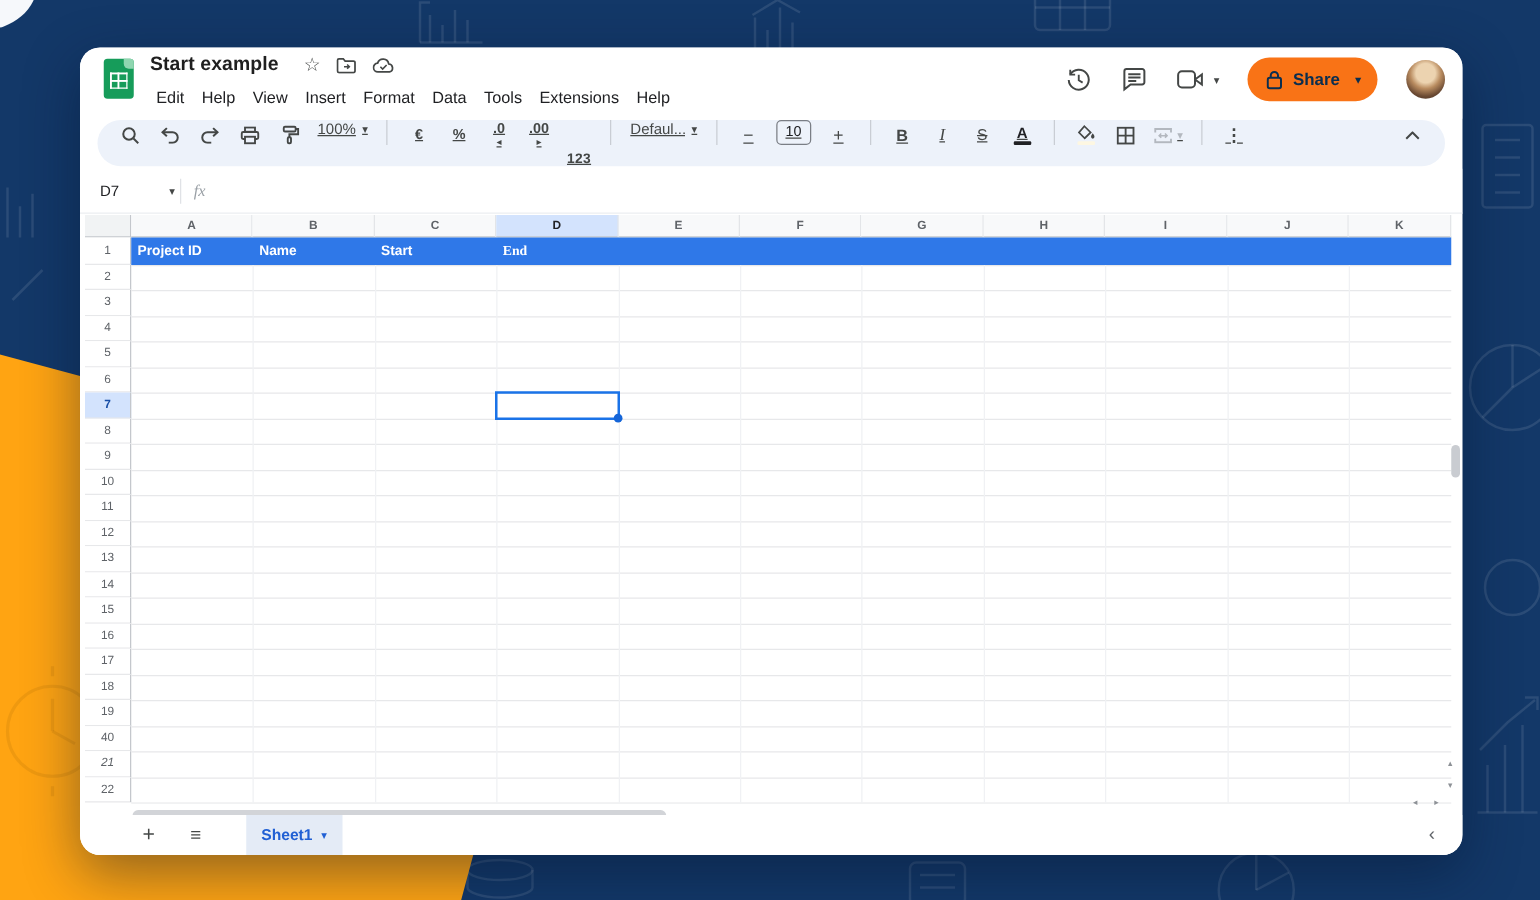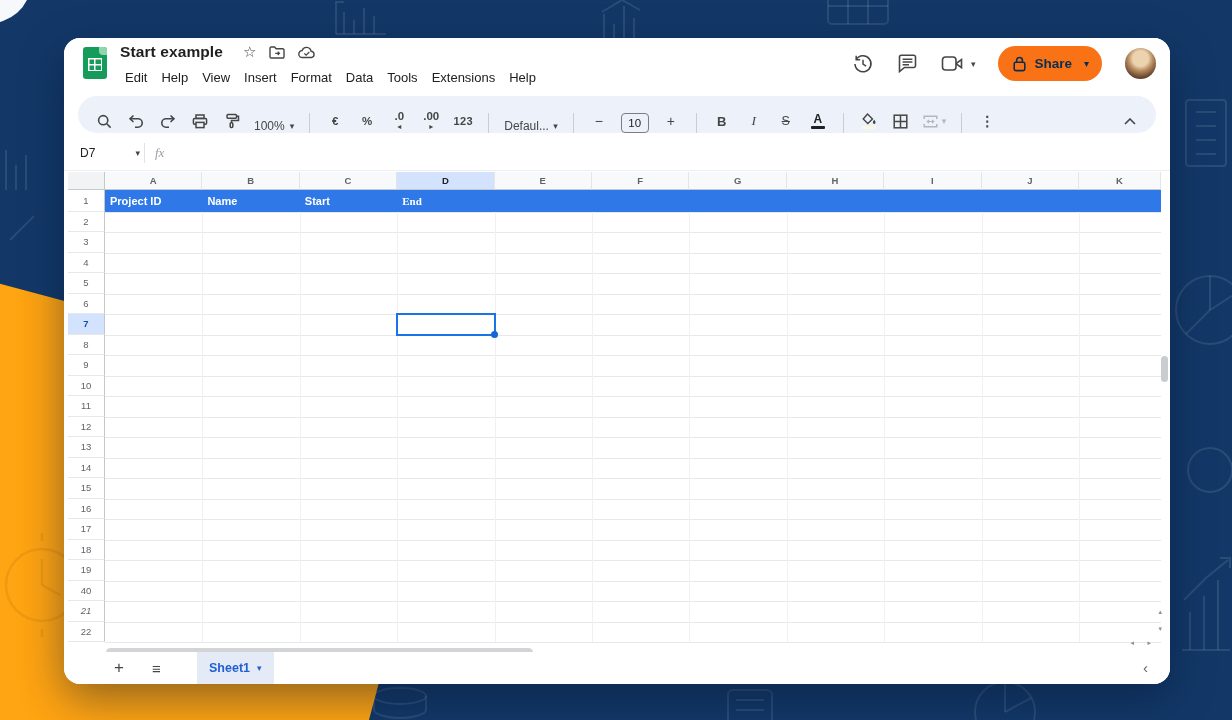--- a/index.html
+++ b/index.html
@@ -33,21 +33,21 @@
   .menu-row { position:absolute; left:54px; top:30px; display:flex; }
   .menu-item { font-size:13px; color:#202124; padding:2px 7px; border-radius:4px; cursor:default; }
   .hdr-right { position:absolute; right:14px; top:8px; display:flex; align-items:center; gap:23px; }
   .share-pill { display:flex; align-items:center; gap:8px; background:#f97316; border-radius:18px; height:35px; padding:0 13px 0 15px; }
   .share-txt { font-size:13.5px; font-weight:700; color:#0a2e4f; }
   .share-caret { font-size:10px; color:#0a2e4f; margin-left:4px; }
   .avatar { width:31px; height:31px; border-radius:50%;
       background: radial-gradient(circle at 50% 34%, #ecd3b0 0 30%, #b98c60 48%, #6b4a33 72%, #3a2a20 100%); }
 
   
-  .toolbar { position:absolute; left:14px; top:58px; width:1078px; height:37px; background:#EDF2FA; border-radius:22px; display:flex; align-items:flex-end; padding:0 16px; gap:12px; color:#444746; }
+  .toolbar { position:absolute; left:14px; top:58px; width:1078px; height:37px; background:#EDF2FA; border-radius:22px; display:flex; align-items:flex-start; padding:0 16px; gap:12px; color:#444746;text-decoration:underline; }
   .tbtn { min-width:20px; height:24px; display:flex; align-items:center; justify-content:center; font-size:12px; color:#444746; }
   .tsep { width:1px; height:20px; background:#c9cdd4; margin:0 3px; }
   .ttext { font-size:11.5px; font-weight:700; }
   .caret { font-size:9px; color:#444746; }
   .zoom-ctl, .font-ctl { display:flex; align-items:center; gap:5px; }
   .zoom-txt { font-size:12px; }
   .font-txt { font-size:12px; width:44px; overflow:hidden; white-space:nowrap; }
   .size-box { width:28px; height:20px; border:1px solid #7a7e85; border-radius:4px; display:flex; align-items:center; justify-content:center; font-size:11.5px; color:#202124; }
   .b-bold { font-weight:700; font-size:13px; }
   .b-italic { font-style:italic; font-family:"Liberation Serif",serif; font-size:13.5px; }
@@ -294,21 +294,21 @@
       <span class="tbtn ttext">€</span>
       <span class="tbtn ttext">%</span>
       <span class="tbtn" style="flex-direction:column;line-height:1;">
         <span class="ttext">.0</span>
         <span style="font-size:8px;">◂</span>
       </span>
       <span class="tbtn" style="flex-direction:column;line-height:1;">
         <span class="ttext">.00</span>
         <span style="font-size:8px;">▸</span>
       </span>
-      <span class="tbtn" style="font-size:11px;font-weight:700;letter-spacing:.3px;">123</span>
+      <span class="tbtn" style="font-size:11px;font-weight:700;letter-spacing:.3px;margin-top:19px;">123</span>
       <span class="tsep"></span>
       <span class="font-ctl">
         <span class="font-txt">Defaul...</span>
         <span class="caret">▾</span>
       </span>
       <span class="tsep"></span>
       <span class="tbtn" style="font-size:14px;">−</span>
       <span class="size-box">10</span>
       <span class="tbtn" style="font-size:14px;">+</span>
       <span class="tsep"></span>

